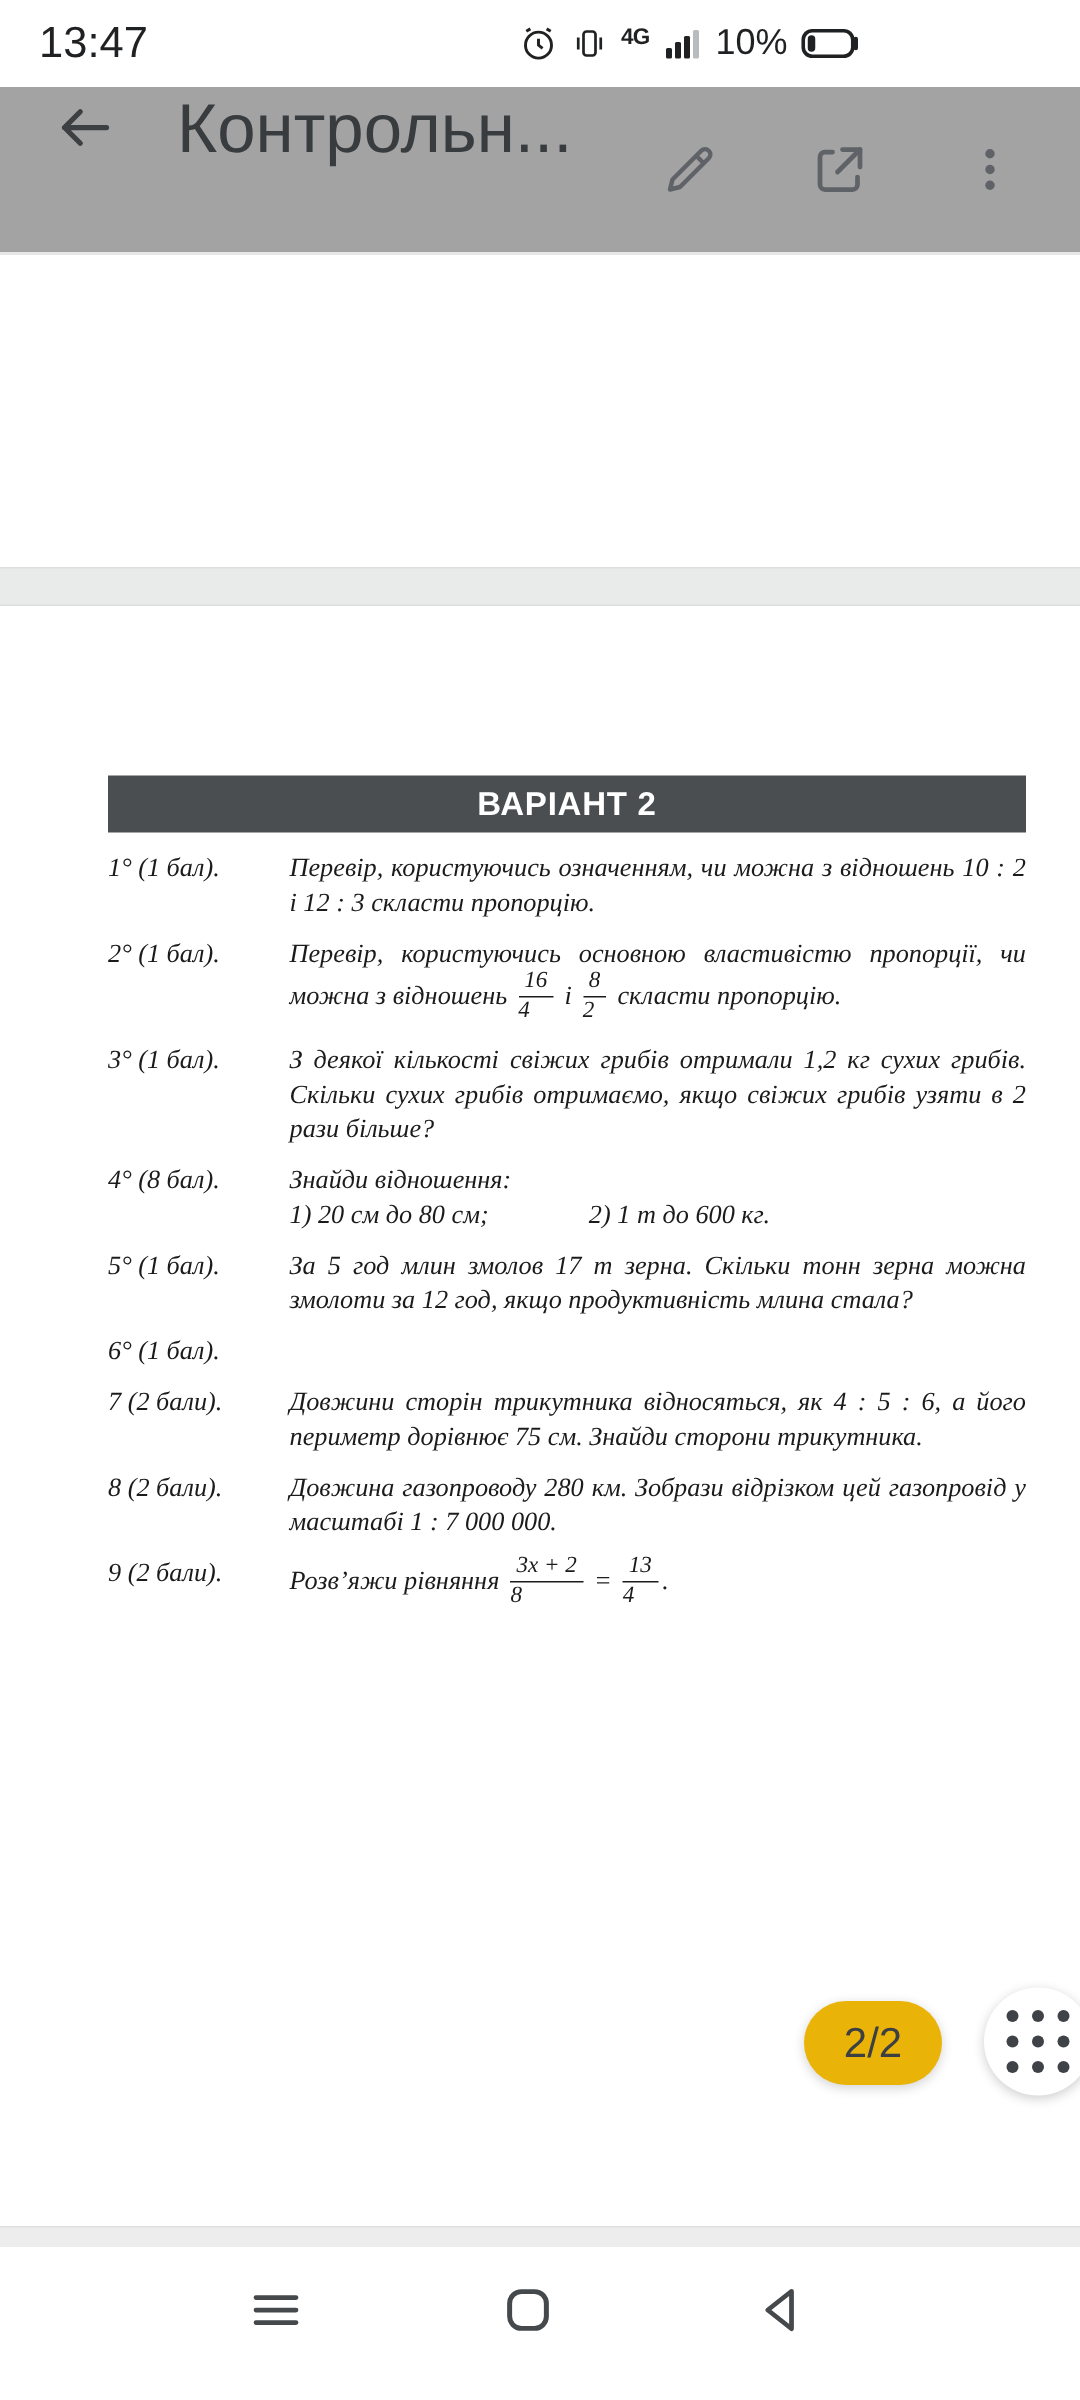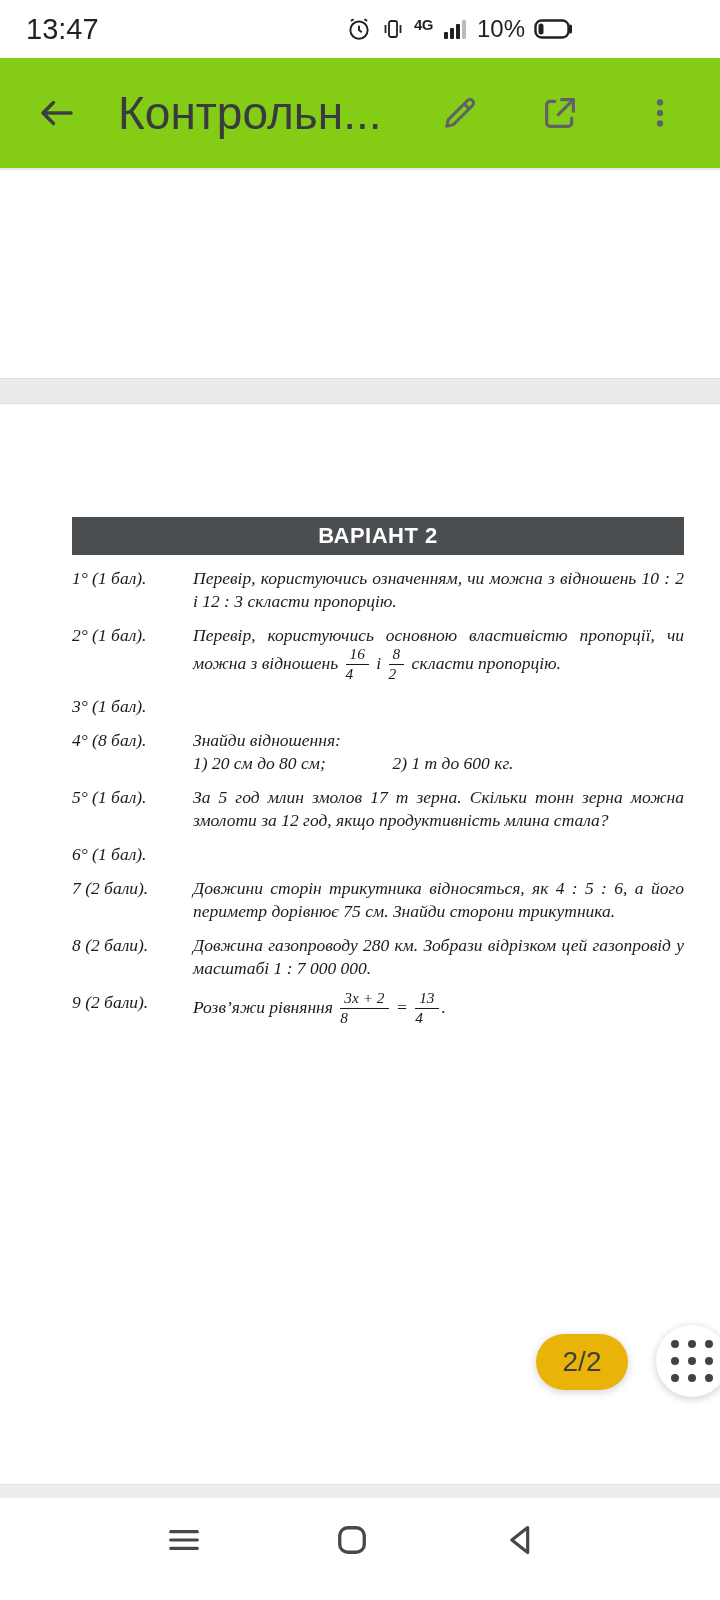--- a/index.html
+++ b/index.html
@@ -10,22 +10,22 @@
   
   .status-bar { position:absolute; top:0; left:0; width:600px; height:58px;
     display:flex; align-items:center; justify-content:space-between; padding:0 26px; color:#222426; }
   .status-time { font-size:29px; color:#1f2123; }
   .status-right { display:flex; align-items:center; gap:9px; color:#1f2123; }
   .status-right svg { display:block; }
   .net-label { font-size:15px; font-weight:bold; letter-spacing:-0.5px; transform:translateY(-5px); }
   .batt-pct { font-size:24px; }
 
   
-  .app-header { position:absolute; top:58px; left:0; width:720px; height:112px; background:#84cc16;
-    display:flex; align-items:center; padding:0 30px; border-bottom:2px solid #e7e7e7; }
+  .app-header { position:absolute; top:58px; left:0; width:720px; height:112px; background:#a3a3a3;
+    display:flex; padding:0 30px; border-bottom:2px solid #e7e7e7; }
   .back-btn { width:54px; height:54px; display:flex; align-items:center; justify-content:center; color:#3c4043; }
   .header-title { flex:1; margin-left:34px; font-size:46px; color:#393c3f; white-space:nowrap; overflow:hidden; }
   .header-actions { display:flex; align-items:center; gap:56px; color:#5f6368; padding-right:8px; }
   .icon-btn { display:flex; align-items:center; justify-content:center; width:44px; height:44px; }
 
   
   .page-gap-top { position:absolute; top:172px; left:0; width:720px; height:206px; background:#ffffff; }
   .page-separator { position:absolute; top:378px; left:0; width:720px; height:26px;
     background:#e9eaea; border-top:1px solid #dddede; border-bottom:1px solid #dddede; }
   .page-separator-bottom { position:absolute; top:1484px; left:0; width:720px; height:14px;
@@ -150,20 +150,21 @@
           <div class="problem-text">Перевір, користуючись основною властивістю пропорції, чи можна з відношень <span class="frac">
               <span class="num">16</span>
               <span class="den">4</span>
             </span> і <span class="frac">
               <span class="num">8</span>
               <span class="den">2</span>
             </span> скласти пропорцію. </div>
         </div>
         <div class="problem-row">
           <div class="problem-label">3° (1 бал).</div>
+          <div class="problem-text">З деякої кількості свіжих грибів отримали 1,2 кг сухих грибів. Скільки сухих грибів отримаємо, якщо свіжих грибів узяти в 2 рази більше? </div>
         </div>
         <div class="problem-row">
           <div class="problem-label">4° (8 бал).</div>
           <div class="problem-text">Знайди відношення: <br> 1) 20 см до 80 см; <span class="inline-gap"></span> 2) 1 т до 600 кг. </div>
         </div>
         <div class="problem-row">
           <div class="problem-label">5° (1 бал).</div>
           <div class="problem-text">За 5 год млин змолов 17 т зерна. Скільки тонн зерна можна змолоти за 12 год, якщо продуктивність млина стала? </div>
         </div>
         <div class="problem-row">

